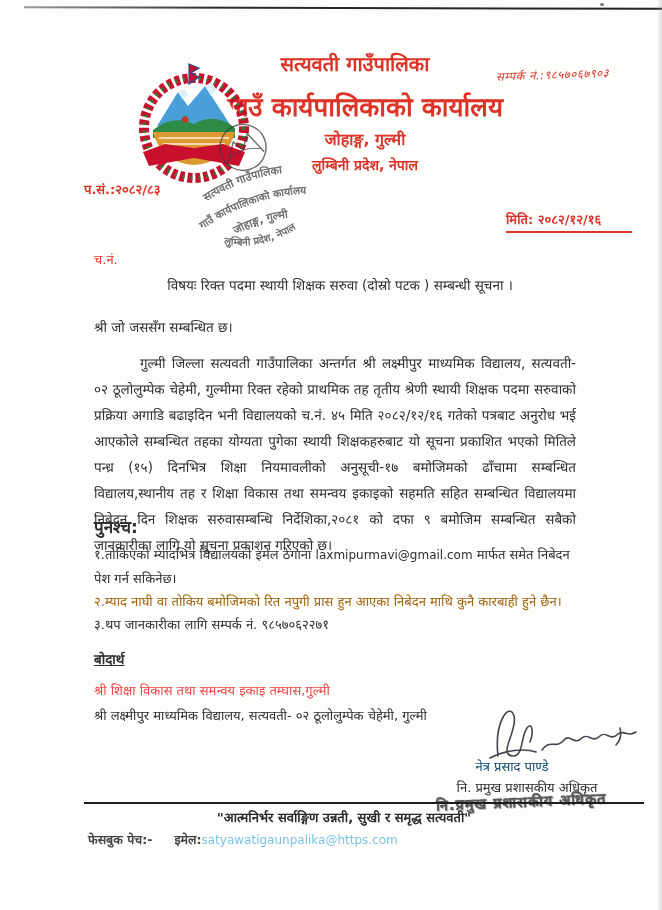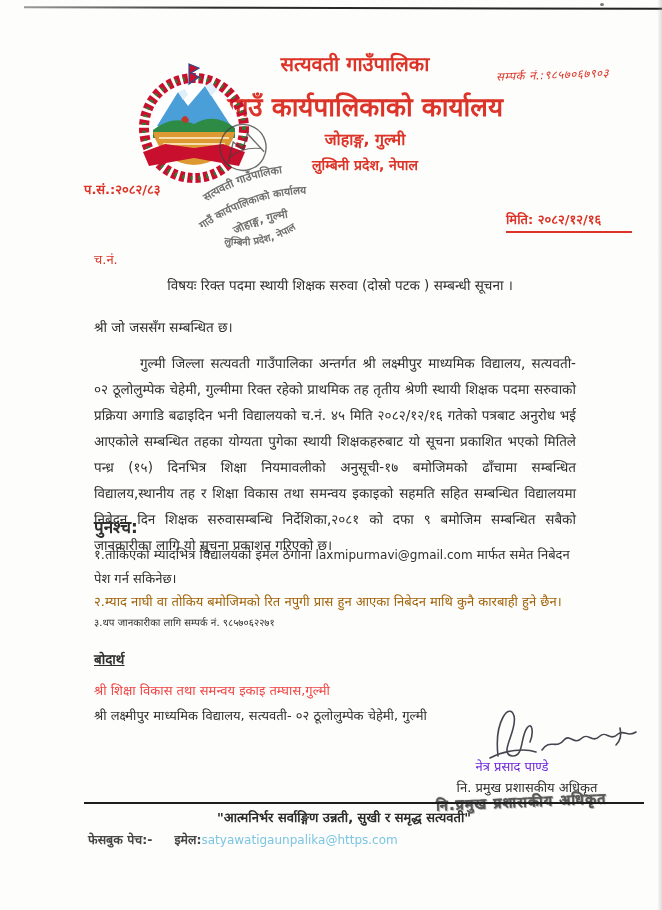--- a/index.html
+++ b/index.html
@@ -33,28 +33,28 @@
   .emblem-wrap{left:133px;top:60px;width:122px;height:134px;}
   .stamp-wrap{left:182px;top:112px;width:142px;height:140px;transform:rotate(-16deg);opacity:.88;}
   
   .subject{left:90px;top:276px;width:500px;font-size:13.5px;color:#2f2f2f;}
   .salutation{left:94px;top:318px;font-size:13.5px;color:#2f2f2f;}
   .bodytext{left:94px;top:350px;width:482px;font-size:13.5px;line-height:26px;
     text-align:justify;text-indent:46px;color:#2f2f2f;}
   .ps-label{left:94px;top:515px;font-size:17px;font-weight:bold;color:#2f2f2f;}
   .ps1{left:94px;top:543px;width:488px;font-size:13px;line-height:24px;color:#2f2f2f;}
   .ps2{left:94px;top:592px;width:510px;font-size:13px;color:#a16207;}
-  .ps3{left:94px;top:615px;width:400px;font-size:10px;color:#2f2f2f;}
+  .ps3{left:94px;top:615px;width:400px;font-size:13px;color:#2f2f2f;}
   .latin{font-family:"DejaVu Sans", sans-serif;font-size:12px;margin-top:32px;}
   .cc-label{left:94px;top:650px;font-size:13.5px;font-weight:bold;text-decoration:underline;color:#2f2f2f;}
   .cc1{left:94px;top:681px;font-size:13px;color:#ef4444;}
   .cc2{left:94px;top:706px;font-size:13px;color:#2f2f2f;}
   
   .sig-wrap{left:470px;top:698px;width:175px;height:70px;}
-  .sig-name{left:442px;top:757px;width:140px;font-size:13px;color:#6d28d9;text-align:center;}
+  .sig-name{left:442px;top:757px;width:140px;font-size:13px;color:#0c4a6e;text-align:center;}
   .sig-desig{left:432px;top:778px;width:190px;font-size:13px;color:#2f2f2f;text-align:center;}
   .desig-stamp{left:436px;top:790px;width:215px;font-size:14.5px;font-weight:bold;color:#4c4c4c;
     transform:rotate(-2.5deg);letter-spacing:1px;opacity:.92;
     text-shadow:0 0 1px #666, 1px 1px 0 rgba(90,90,90,.4);white-space:nowrap;}
   
   .footer-line{left:84px;top:802px;width:560px;height:2px;background:#1d1d1d;}
   .motto{left:84px;top:808px;width:520px;font-size:13px;font-weight:bold;color:#2b2b2b;}
   .contacts{left:88px;top:831px;width:540px;font-size:12px;color:#4a4a4a;
     display:flex;align-items:baseline;gap:0;white-space:nowrap;}
   .contacts .deva{font-size:12.5px;font-weight:bold;color:#454545;}

